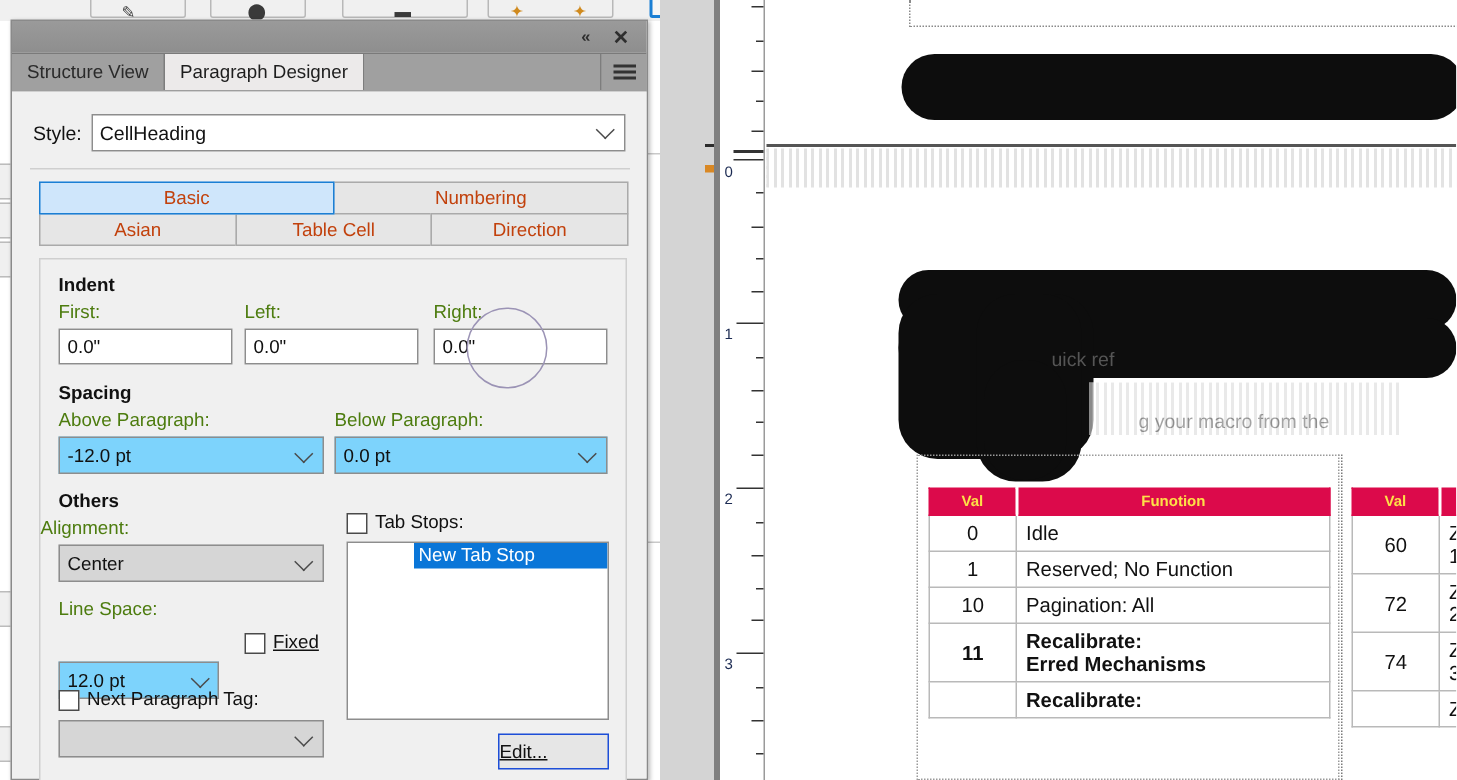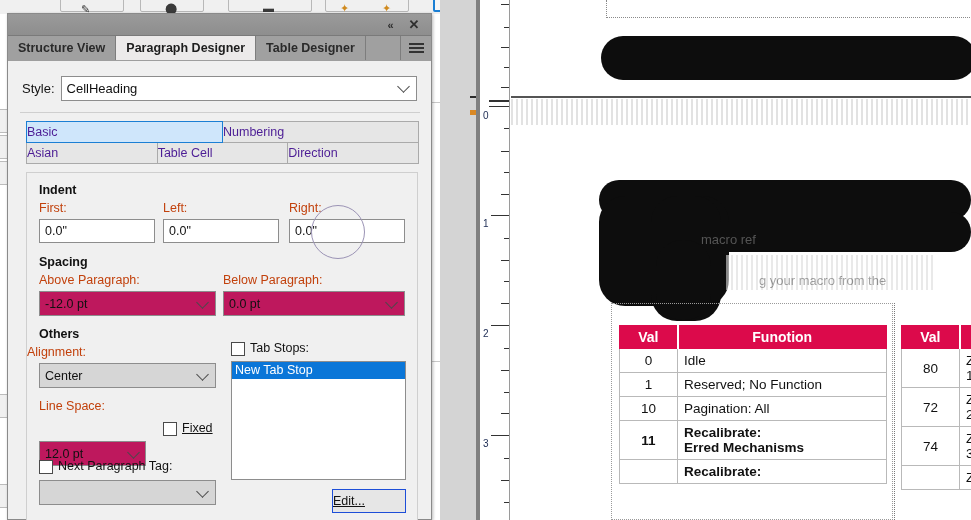--- a/index.html
+++ b/index.html
@@ -86,21 +86,21 @@
 
   .tabrow {
     position: relative; height: 25px; width: 100%;
     background: #8e8e8e;
     border-bottom: 1px solid #9e9e9e;
     display: flex; align-items: stretch;
   }
   .tab {
     display: flex; align-items: center; justify-content: center;
     padding: 0 10px;
-    font-size: 12.5px; font-weight: bold; color: #2a2a2a;
+    font-size: 12.5px; font-weight: normal; color: #2a2a2a;
     background: #a0a0a0;
     border-right: 1px solid #7d7d7d;
     white-space: nowrap;
     cursor: default;
   }
   .tab.active { background: #eceaea; color: #1d1d1d; }
   .tab-spacer { flex: 1; background: #a0a0a0; border-right: 1px solid #7d7d7d; }
   .tab-menu {
     width: 30px; display: flex; align-items: center; justify-content: center;
     background: #a0a0a0;
@@ -137,48 +137,48 @@
   .divider {
     position: absolute; left: 12px; top: 51px; width: 400px; height: 1px;
     background: #cfcfcf;
   }
 
   .proptabs {
     position: absolute; left: 18px; top: 60px; width: 392px;
   }
   .prow { display: flex; }
   .pbtn {
-    flex: 1; height: 22px; line-height: 20px; 
-    font-size: 12.5px; color: #4c1d95;
+    flex: 1; height: 22px; line-height: 20px; text-align: center;
+    font-size: 12.5px; color: #c2410c;
     background: #e6e6e6; border: 1px solid #aaaaaa;
     margin-right: -1px; cursor: default;
   }
   .pbtn.sel {
     background: #cfe6fb; border: 1.5px solid #1b7fd4; position: relative; z-index: 2;
   }
   .prow.second .pbtn { margin-top: -1px; }
 
   .group-box {
     position: absolute; left: 18px; top: 111px; width: 392px; height: 372px;
     background: #f0f0f0; border: 1px solid #cfcfcf;
   }
 
   .sec-title {
     position: absolute; font-size: 12.5px; font-weight: bold; color: #111;
   }
   .fld-label {
-    position: absolute; font-size: 12.5px; color: #c2410c; white-space: nowrap;
+    position: absolute; font-size: 12.5px; color: #4d7c0f; white-space: nowrap;
   }
   .txtbox {
     position: absolute; height: 24px; background: #ffffff;
     border: 1px solid #8d8d8d; font-size: 12.5px; color: #111;
     display: flex; align-items: center; padding-left: 5px;
   }
   .dropbox {
-    position: absolute; height: 25px; background: #be185d;
+    position: absolute; height: 25px; background: #7dd3fc;
     border: 1px solid #8d8d8d; font-size: 12.5px; color: #111;
     display: flex; align-items: center; padding-left: 5px;
   }
   .dropbox.gray { background: #d6d6d6; }
   .dropbox.empty { background: #d6d6d6; }
 
   .chk {
     position: absolute; width: 14px; height: 14px;
     background: #ffffff; border: 1.5px solid #4a4a4a;
   }
@@ -265,22 +265,22 @@
     position: absolute; border-collapse: collapse;
     font-family: "Liberation Sans", sans-serif;
   }
   .dtable td, .dtable th {
     border: 1px solid #b9b9b9;
     font-size: 13.5px; color: #111;
     padding: 4px 6px;
     vertical-align: middle;
   }
   .dtable th {
-    background: #dc0a4b; color: #ffffff; font-weight: bold;
-    text-align: center; font-size: 14px; border-color: #dc0a4b;
+    background: #dc0a4b; color: #fde047; font-weight: bold;
+    text-align: center; font-size: 10px; border-color: #dc0a4b;
     padding: 3px 6px;
   }
   .dtable th.sep { border-left: 2px solid #ffffff; }
   .cell-val { text-align: center; width: 58px; }
   .cell-bold { font-weight: bold; }
   .tbl-dots-r {
     position: absolute; border-left: 1px dotted #7a7a7a;
   }
 </style>
 </head>
@@ -332,21 +332,20 @@
   <div class="panel">
 
     <div class="panel-titlebar">
       <div class="tb-icon collapse">«</div>
       <div class="tb-icon close">✕</div>
     </div>
 
     <div class="tabrow">
       <div class="tab">Structure View</div>
       <div class="tab active">Paragraph Designer</div>
-      <div class="tab">Table Designer</div>
       <div class="tab-spacer"></div>
       <div class="tab-menu">
         <div class="hamburger">
             <i></i>
             <i></i>
             <i></i>
           </div>
       </div>
     </div>
 
@@ -415,21 +414,21 @@
 
         <div class="chk" style="left:12px;top:287px;"></div>
         <div class="chk-label" style="left:31px;top:286px;">Next Paragraph Tag:</div>
         <div class="dropbox empty" style="left:12px;top:307px;width:177px;">
           <span></span>
           <span class="chev"></span>
         </div>
 
         <div class="chk" style="left:204px;top:169px;"></div>
         <div class="chk-label" style="left:223px;top:168px;">Tab Stops:</div>
-        <div class="listbox" style="left:204px;top:188px;width:175px;height:119px;">
+        <div class="listbox" style="left:204px;top:188px;width:175px;height:119px;padding-left:44px;">
           <div class="listitem sel">New Tab Stop</div>
         </div>
         <div class="btn" style="left:305px;top:316px;width:74px;">
           <span style="text-decoration:underline;text-underline-offset:1px;">Edit...</span>
         </div>
       </div>
     </div>
   </div>
 
   <div class="annot-circle" style="left:311px;top:205px;width:54px;height:54px;"></div>
@@ -477,21 +476,21 @@
 
       <div class="page-edge-top"></div>
       <div class="grayband" style="left:0;top:99px;width:460px;height:26px;"></div>
 
       <div class="redact b2" style="left:88px;top:180px;width:372px;height:40px;"></div>
       <div class="redact b2" style="left:88px;top:212px;width:372px;height:40px;"></div>
       <div class="redact b2" style="left:88px;top:196px;width:130px;height:110px;"></div>
       <div class="redact b2" style="left:140px;top:196px;width:70px;height:125px;"></div>
       <div class="redact b2" style="left:145px;top:240px;width:55px;height:80px;"></div>
 
-      <div class="docfrag" style="left:190px;top:232px;color:#555;">macro ref</div>
+      <div class="docfrag" style="left:190px;top:232px;color:#555;">uick ref</div>
       <div class="docfrag" style="left:248px;top:273px;">g your macro from the</div>
       <div class="grayband" style="left:215px;top:255px;width:210px;height:35px;opacity:.6;"></div>
 
       <div class="dotted-frame" style="left:100px;top:303px;width:282px;height:217px;"></div>
       <div class="tbl-dots-r" style="left:383px;top:303px;height:217px;"></div>
 
       <table class="dtable" style="left:108px;top:325px;width:268px;">
         <thead>
           <tr>
             <th class="cell-val">Val</th>
@@ -525,21 +524,21 @@
 
       <table class="dtable" style="left:390px;top:325px;width:130px;">
         <thead>
           <tr>
             <th class="cell-val" style="width:52px;">Val</th>
             <th class="sep"></th>
           </tr>
         </thead>
         <tbody>
           <tr>
-            <td class="cell-val">80</td>
+            <td class="cell-val">60</td>
             <td style="white-space:pre-line;">Zoo
 115</td>
           </tr>
           <tr>
             <td class="cell-val">72</td>
             <td style="white-space:pre-line;">Zoo
 215</td>
           </tr>
           <tr>
             <td class="cell-val">74</td>

